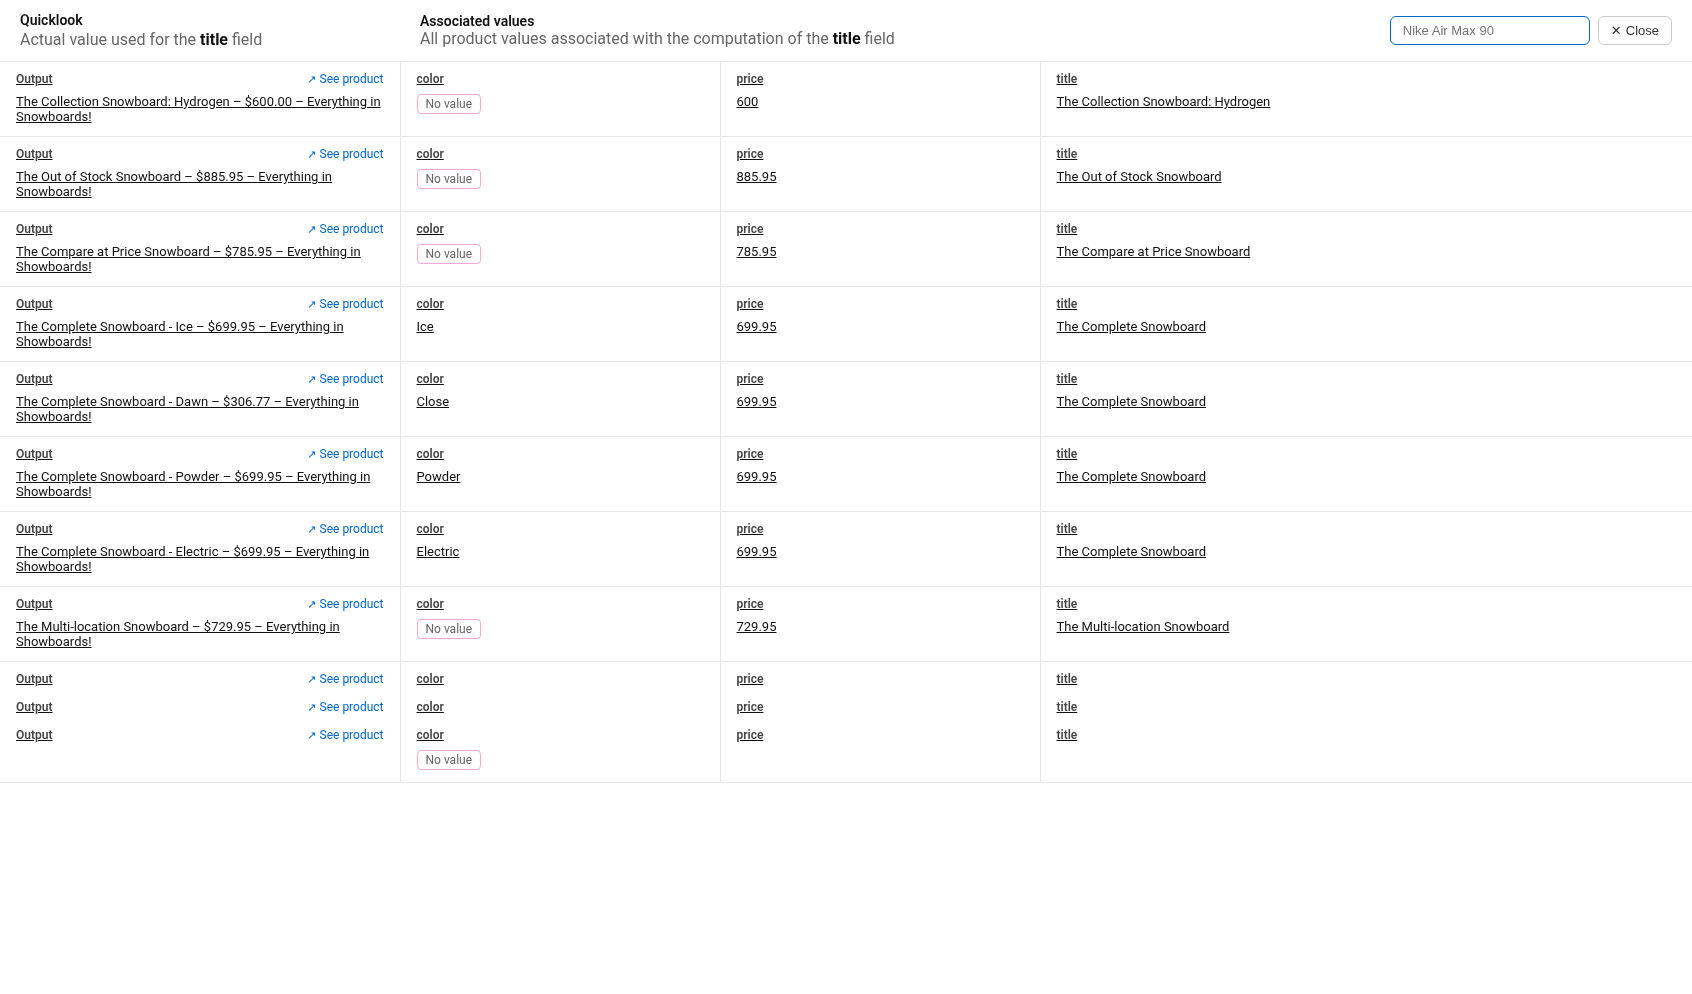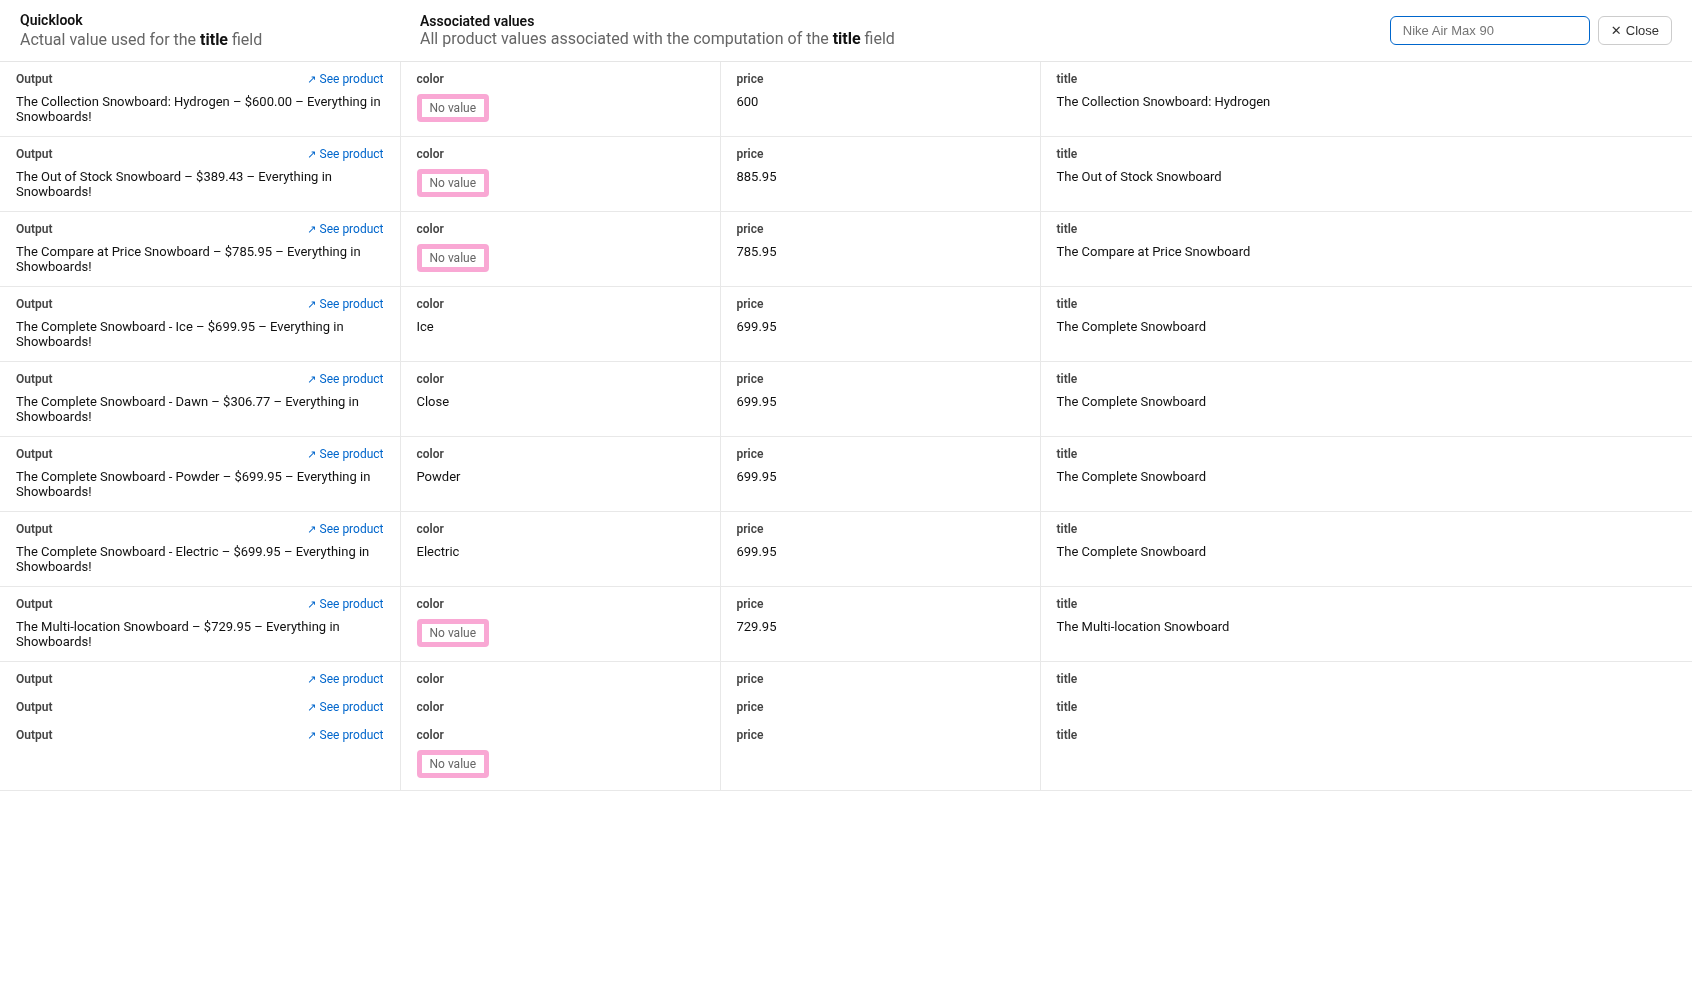--- a/index.html
+++ b/index.html
@@ -44,21 +44,21 @@
       border-radius: 6px;
       padding: 6px 12px;
       background: #fff;
       font-size: 13px;
       cursor: pointer;
       color: #333;
     }
 
     .table-container { width: 100%; overflow-y: auto; height: calc(100vh - 57px); }
 
-    table { width: 100%; border-collapse: collapse; }
+    table { width: 100%; border-collapse: collapse; text-decoration: underline; }
 
     .col-output { width: 400px; }
     .col-color { width: 320px; }
     .col-price { width: 320px; }
     .col-title { flex: 1; }
 
     .row-group { border-bottom: 1px solid #e8e8e8; }
 
     .label-row td {
       padding: 10px 16px 4px 16px;
@@ -83,21 +83,21 @@
     .value-row td {
       padding: 4px 16px 12px 16px;
       font-size: 13px;
       color: #111;
       vertical-align: top;
       margin-left: 8px;
     }
 
     .no-value-badge {
       display: inline-block;
-      border: 5px solid #f9a8d4;
+      border: 1px solid #f9a8d4;
       border-radius: 4px;
       padding: 2px 8px;
       font-size: 12px;
       color: #666;
       background: #fff;
     }
 
     td { border-right: 1px solid #e8e8e8; }
     td:last-child { border-right: none; }
 
@@ -161,21 +161,21 @@
         <a class="see-product-link" href="#">
           <span style="font-size:11px;">↗</span>
           <span>See product</span>
         </a>
       </td>
       <td>color</td>
       <td>price</td>
       <td>title</td>
     </tr>
         <tr class="value-row row-group">
-      <td>The Out of Stock Snowboard – $389.43 – Everything in Snowboards!</td>
+      <td>The Out of Stock Snowboard – $885.95 – Everything in Snowboards!</td>
       <td><span class="no-value-badge">No value</span></td>
       <td>885.95</td>
       <td>The Out of Stock Snowboard</td>
     </tr>
         <tr class="label-row">
       <td class="output-label-cell">
         <span>Output</span>
         <a class="see-product-link" href="#">
           <span style="font-size:11px;">↗</span>
           <span>See product</span>

